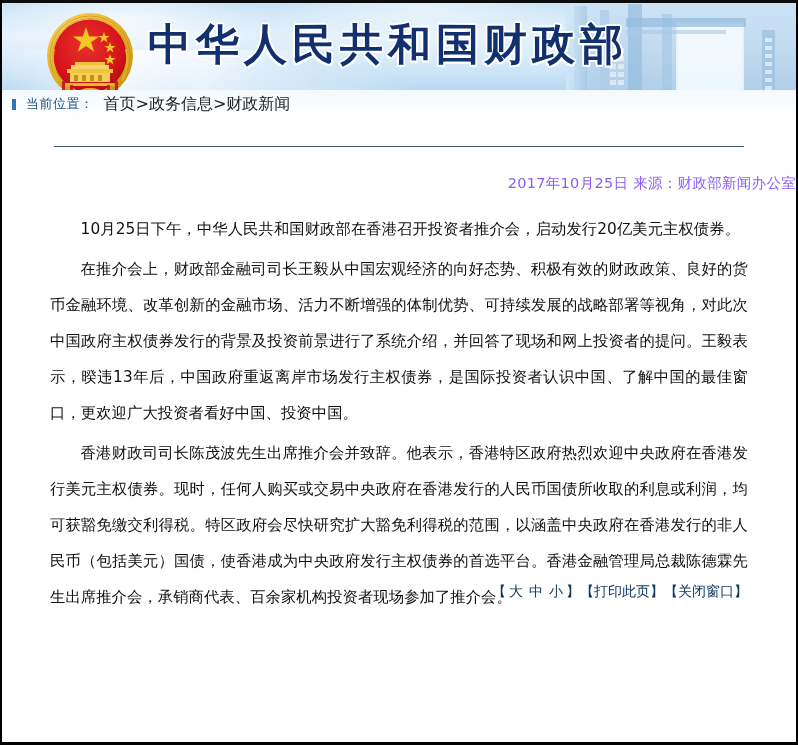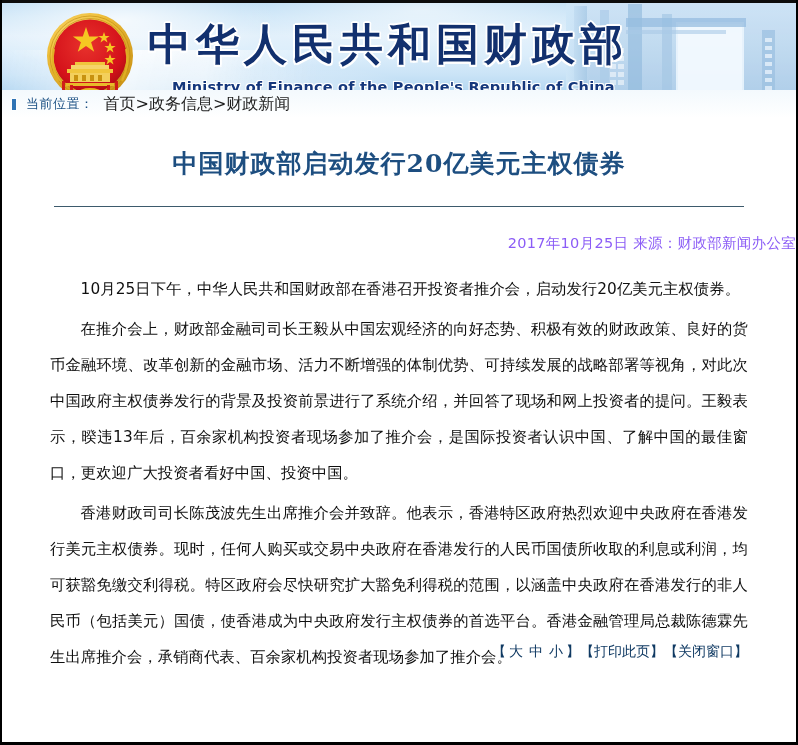--- a/index.html
+++ b/index.html
@@ -328,42 +328,40 @@
         <rect x="75" y="72" width="3" height="22"></rect>
       </g>
 
       <g stroke="#e3b425" stroke-width="2.2" fill="none" opacity=".85">
         <path d="M14,40 Q10,55 18,72"></path>
         <path d="M86,40 Q90,55 82,72"></path>
       </g>
     </svg>
 
     <div class="banner-title-cn">中华人民共和国财政部</div>
-    <div class="banner-title-en">Ministry of Finance of the People's Republic of China</div>
   </div>
 
   <div class="crumb-bar">
     <div class="crumb-inner">
       <span class="crumb-bullet"></span>
       <span class="crumb-label">当前位置：</span>
       <span class="crumb-path">首页&gt;政务信息&gt;财政新闻</span>
     </div>
   </div>
 
   <div class="article">
 
-    <h1 class="art-title">中国财政部启动发行20亿美元主权债券</h1>
 
     <div class="art-rule"></div>
 
     <div class="art-meta">2017年10月25日 来源：财政部新闻办公室</div>
 
     <div class="art-body">
       <p>10月25日下午，中华人民共和国财政部在香港召开投资者推介会，启动发行20亿美元主权债券。</p>
-      <p>在推介会上，财政部金融司司长王毅从中国宏观经济的向好态势、积极有效的财政政策、良好的货币金融环境、改革创新的金融市场、活力不断增强的体制优势、可持续发展的战略部署等视角，对此次中国政府主权债券发行的背景及投资前景进行了系统介绍，并回答了现场和网上投资者的提问。王毅表示，暌违13年后，百余家机构投资者现场参加了推介会，是国际投资者认识中国、了解中国的最佳窗口，更欢迎广大投资者看好中国、投资中国。</p>
+      <p>在推介会上，财政部金融司司长王毅从中国宏观经济的向好态势、积极有效的财政政策、良好的货币金融环境、改革创新的金融市场、活力不断增强的体制优势、可持续发展的战略部署等视角，对此次中国政府主权债券发行的背景及投资前景进行了系统介绍，并回答了现场和网上投资者的提问。王毅表示，暌违13年后，中国政府重返离岸市场发行主权债券，是国际投资者认识中国、了解中国的最佳窗口，更欢迎广大投资者看好中国、投资中国。</p>
       <p>香港财政司司长陈茂波先生出席推介会并致辞。他表示，香港特区政府热烈欢迎中央政府在香港发行美元主权债券。现时，任何人购买或交易中央政府在香港发行的人民币国债所收取的利息或利润，均可获豁免缴交利得税。特区政府会尽快研究扩大豁免利得税的范围，以涵盖中央政府在香港发行的非人民币（包括美元）国债，使香港成为中央政府发行主权债券的首选平台。香港金融管理局总裁陈德霖先生出席推介会，承销商代表、百余家机构投资者现场参加了推介会。</p>
     </div>
 
     <div class="art-tools">
       <span class="tool-group">【</span><a class="sz" href="#">大</a><a class="sz" href="#">中</a><a class="sz" href="#">小</a><span>】</span><span>【</span><a href="#">打印此页</a><span>】</span><span>【</span><a href="#">关闭窗口</a><span>】</span>
     </div>
 
   </div>
 
 </div>

